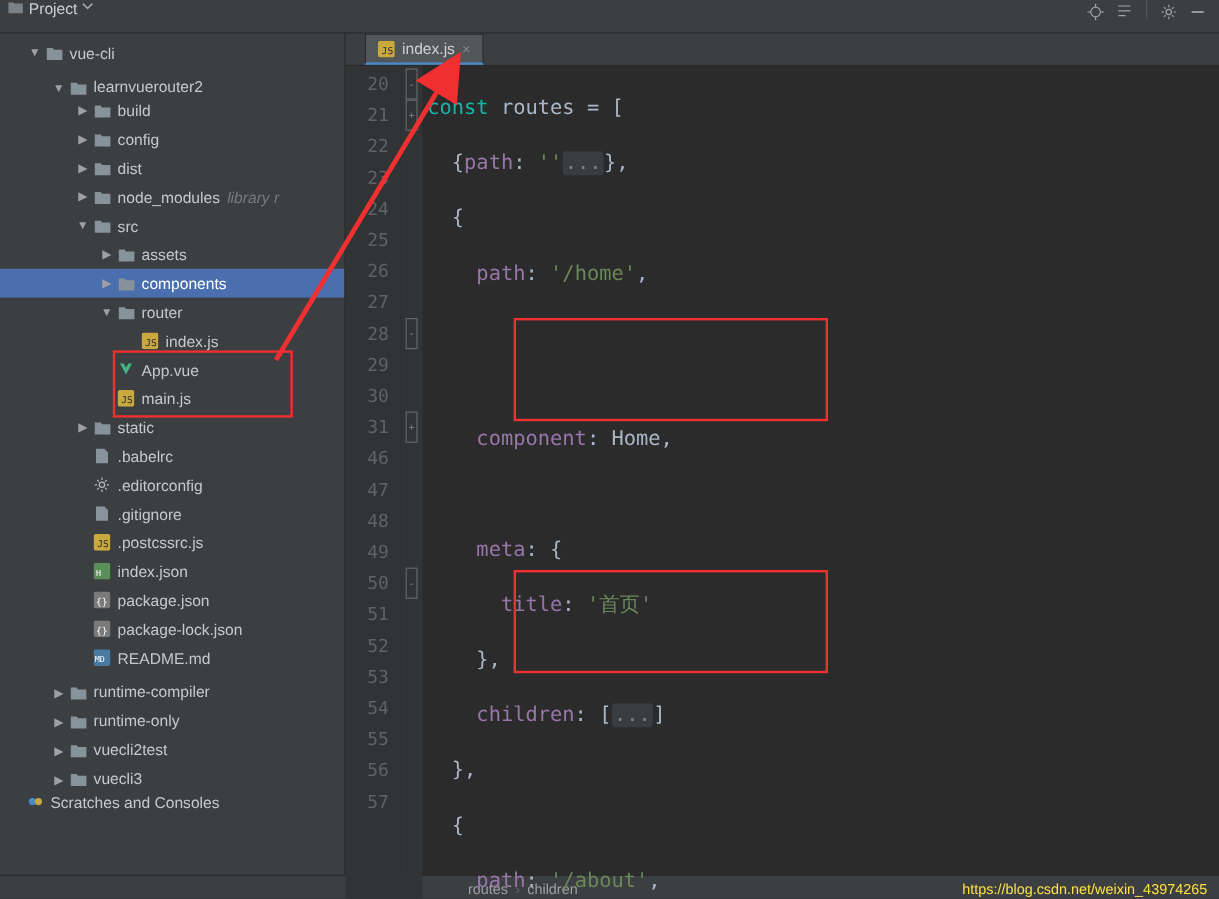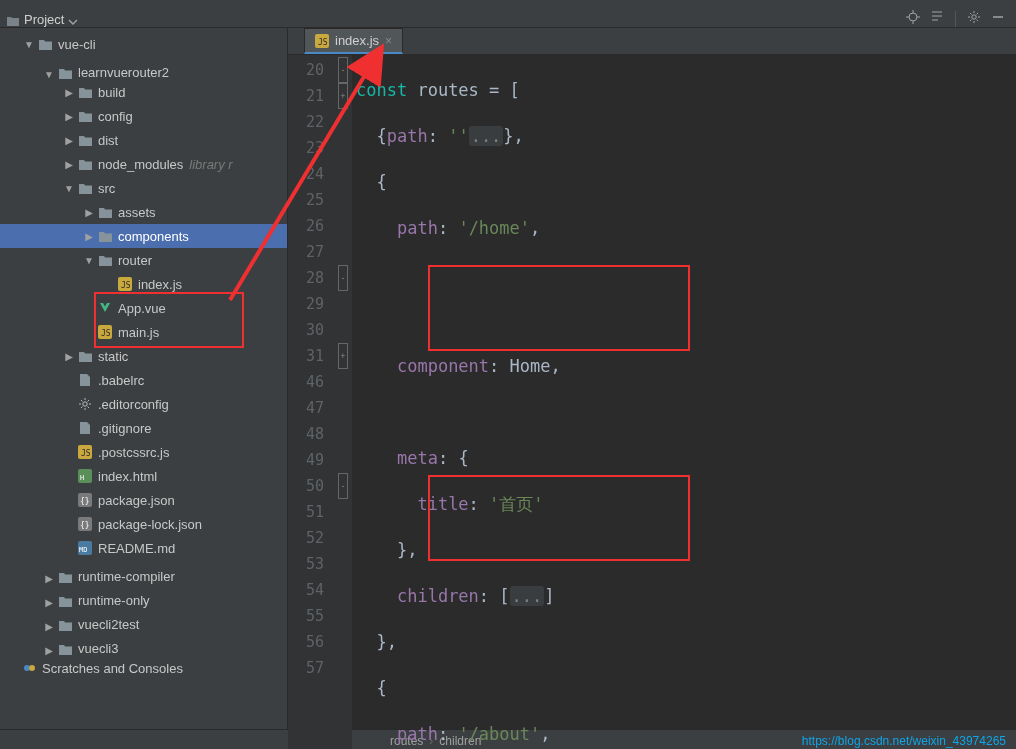--- a/index.html
+++ b/index.html
@@ -11,21 +11,21 @@
     color: #bbbbbb;
     overflow: hidden;
     position: relative;
   }
   
   .toolbar {
     height: 28px;
     background: #3c3f41;
     border-bottom: 1px solid #2a2a2a;
     display: flex;
-    align-items: flex-end;
+    align-items: flex-start;
     padding: 0 6px;
   }
   .toolbar .folder-icon { margin-right: 4px; opacity: .8; }
   .toolbar .title { color: #d0d0d0; }
   .toolbar .chev { margin: 0 4px; opacity: .8; }
   .toolbar .spacer { flex: 1; }
   .toolbar .ico-btn { width: 20px; height: 20px; display: flex; align-items: center; justify-content: center; margin: 0 2px; opacity: .8; cursor: pointer; }
   .toolbar .sep { width: 1px; height: 16px; background: #555; margin: 0 6px; }
   
   .main { display: flex; height: calc(749px - 28px - 20px); }
@@ -146,21 +146,21 @@
     height: 22px;
     background: #3c3f41;
     border-top: 1px solid #2a2a2a;
     display: flex;
     align-items: center;
     padding: 0 10px;
     color: #a0a0a0;
     font-size: 12px;
   }
   .statusbar .crumb-sep { margin: 0 6px; color: #666; }
-  .statusbar .right { margin-left: auto; color: #0ea5e9; }
+  .statusbar .right { margin-left: auto; color: #fde047; }
   
   .svg { display: block; }
 </style>
 </head>
 <body>
 
 <div class="toolbar">
   <span class="folder-icon">
     <svg class="svg" width="14" height="12">
         <path d="M1 2h4l1 1h7v8H1z" fill="#87939a"></path>
@@ -370,21 +370,21 @@
           <span class="label">.postcssrc.js</span>
         </div>
         <div class="row ind3">
           <span class="arrow none"></span>
           <span class="icon">
             <svg class="svg" width="14" height="14">
               <rect width="14" height="14" rx="2" fill="#5a8f5a"></rect>
               <text x="2" y="11" font-size="7" fill="#fff" font-family="monospace">H</text>
             </svg>
           </span>
-          <span class="label">index.html</span>
+          <span class="label">index.json</span>
         </div>
         <div class="row ind3">
           <span class="arrow none"></span>
           <span class="icon">
             <svg class="svg" width="14" height="14">
               <rect width="14" height="14" rx="2" fill="#7a7a7a"></rect>
               <text x="2" y="11" font-size="8" fill="#fff" font-family="monospace">{}</text>
             </svg>
           </span>
           <span class="label">package.json</span>

